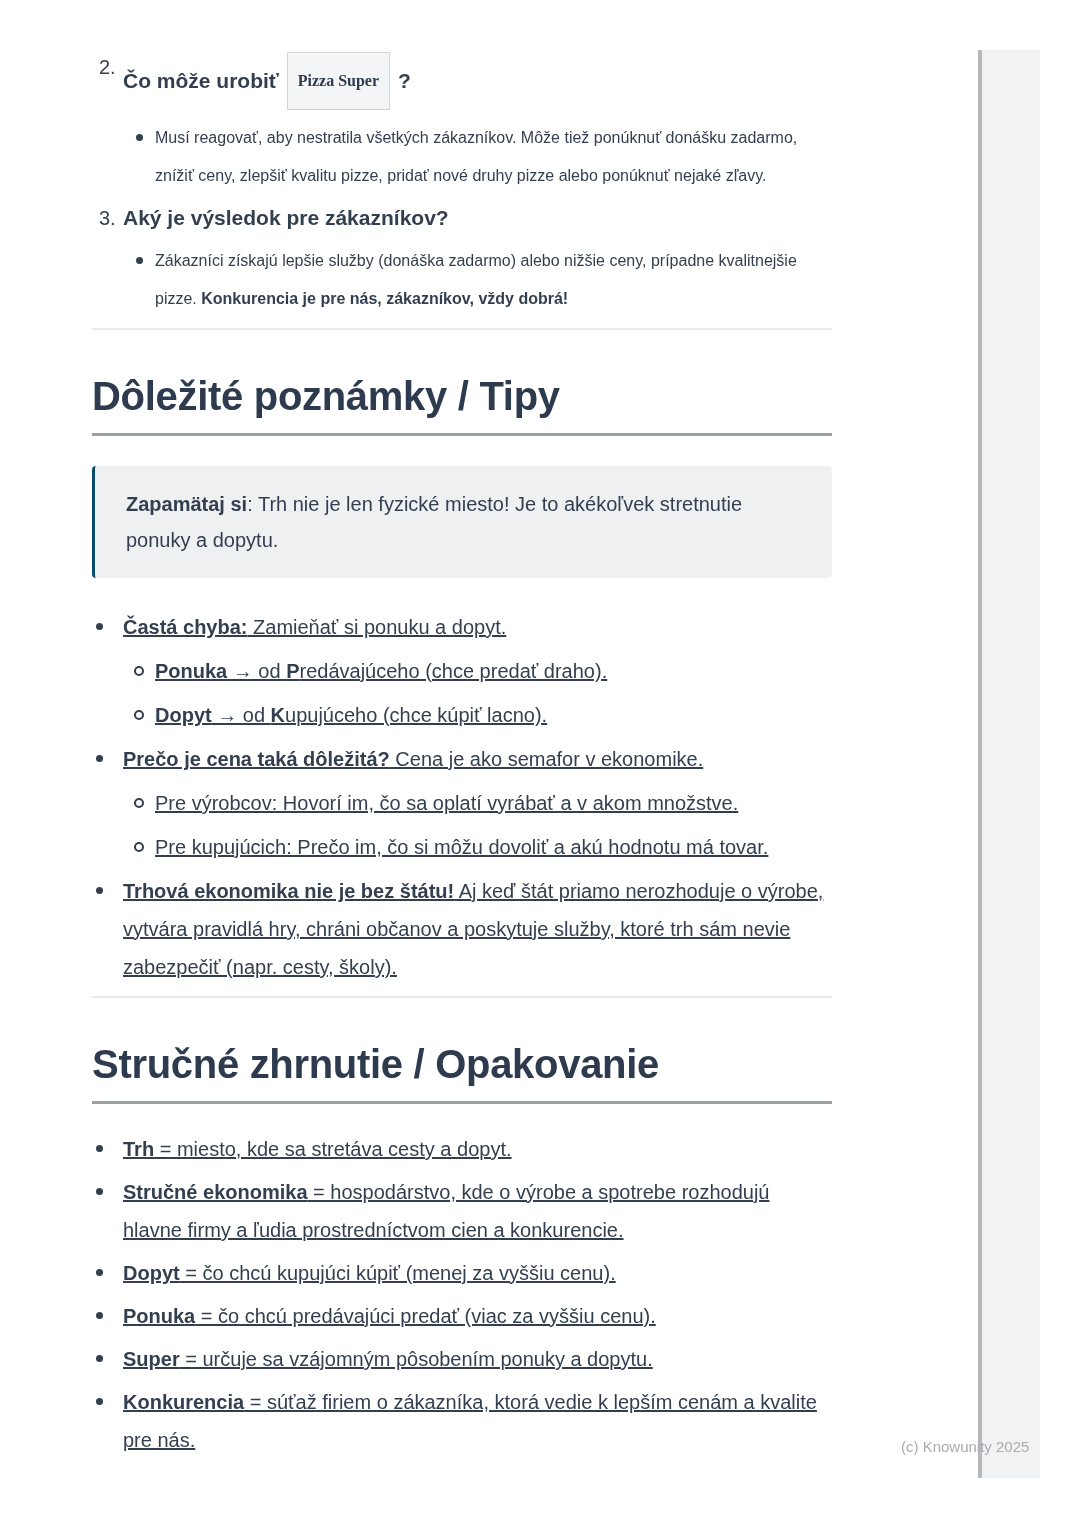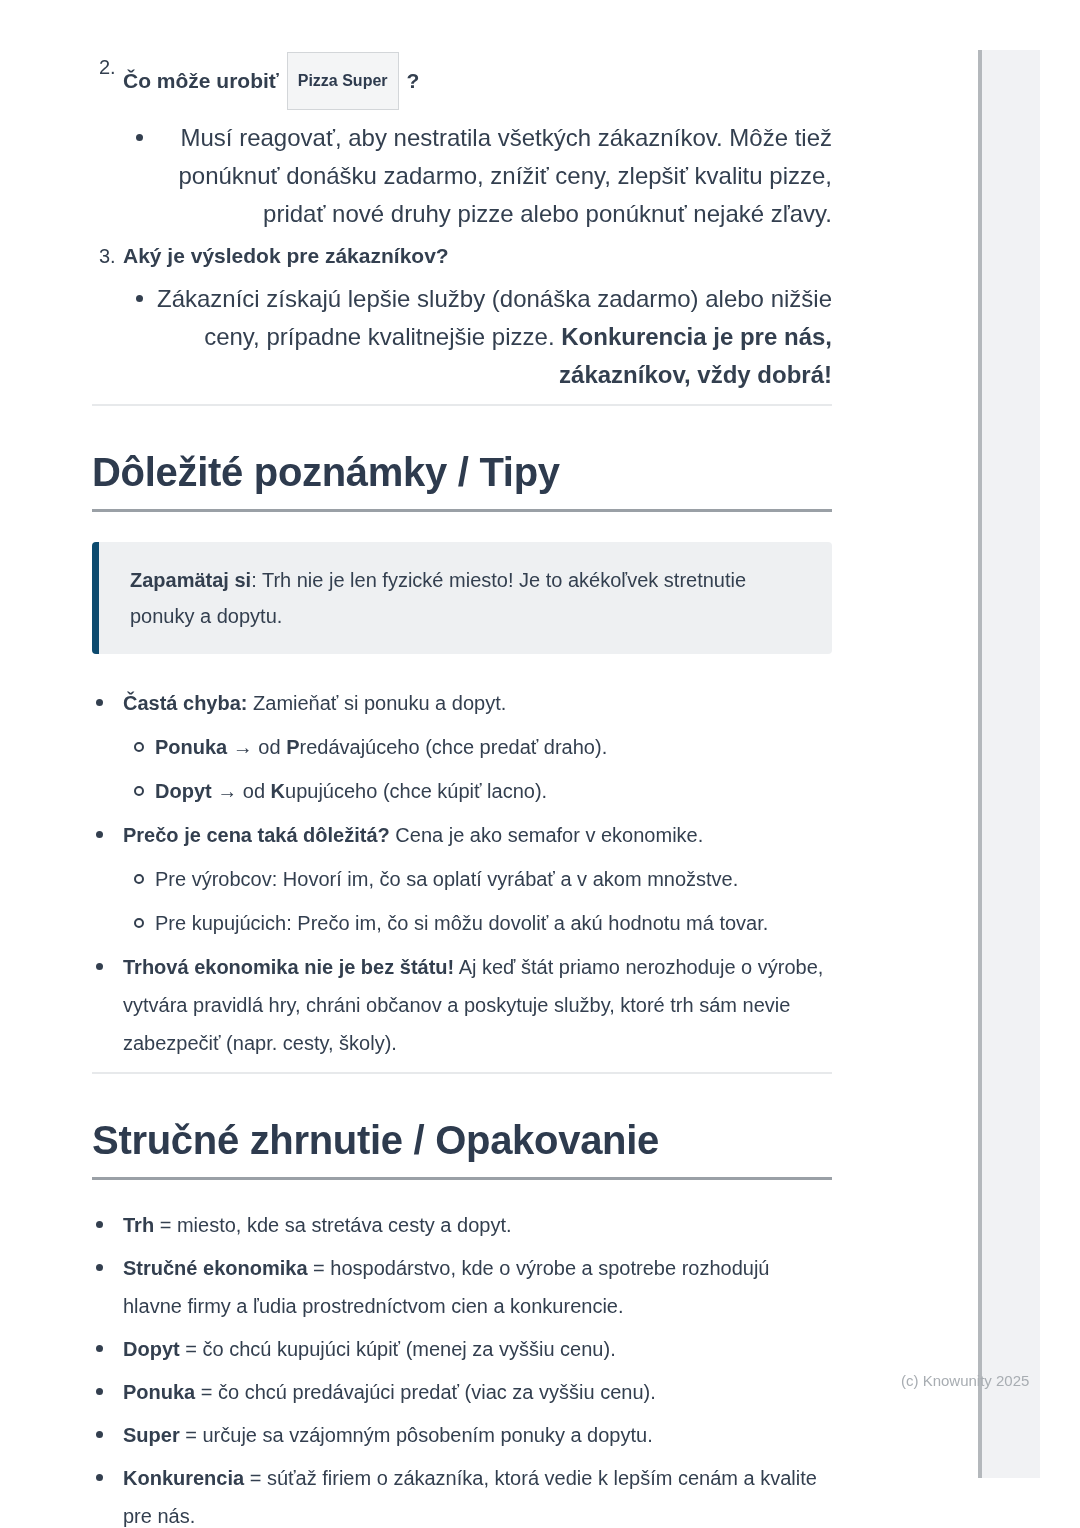--- a/index.html
+++ b/index.html
@@ -11,51 +11,51 @@
     color:#333f4f;
     overflow:hidden;
   }
   .content { position:absolute; left:92px; top:52px; width:740px; }
 
   
   .qitem { position:relative; margin-bottom:8px; }
   .qnum  { position:absolute; left:7px; top:0; font-size:20px; line-height:30px; }
   .qtitle{ display:block; margin-left:31px; font-size:21px; line-height:30px; font-weight:700; }
   .code-chip {
-    font-family:Liberation Sans, sans-serif;
+    font-family:Liberation Serif, serif;
     font-size:16px; font-weight:700; color:#2e3b4e;
     background:#f4f5f6; border:1px solid #d3d6d9; border-radius:0;
     padding:17px 10px; margin:0 2px; display:inline-block; line-height:22px;
     vertical-align:2px;
   }
   .qbullet {
     position:relative; margin:9px 0 0 43px; padding-left:20px;
-    font-size:24px; line-height:38px;text-align:right;
+    font-size:16px; line-height:38px;
   }
   .qbullet::before {
     content:""; position:absolute; left:1px; top:15px;
     width:7px; height:7px; border-radius:50%; background:currentColor;
   }
 
   .divider { border:none; border-top:2px solid #e7e9eb; margin-top:10px; width:740px; }
 
   .section-heading {
     margin-top:42px; font-size:40px; line-height:48px; font-weight:700;
     color:#2e3b4e; letter-spacing:-0.3px;
     padding-bottom:13px; border-bottom:3px solid #9aa0a6;
   }
 
   .callout {
     margin-top:30px; background:#eef0f2;
-    border-left:7px solid #0c4a6e; border-radius:4px;
+    border-left:3px solid #0c4a6e; border-radius:4px;
     padding:20px 30px 20px 31px;
     font-size:20px; line-height:36px;
   }
 
-  ul.notes, ul.summary { list-style:none; margin-top:30px; }
+  ul.notes, ul.summary { list-style:none; margin-top:30px;text-decoration:underline; }
   ul.summary { margin-top:26px; }
   .notes > li, .summary > li {
     position:relative; padding-left:31px; font-size:20px; line-height:38px;
     margin-bottom:6px;
   }
   .summary > li { margin-bottom:5px; }
   .notes > li::before, .summary > li::before {
     content:""; position:absolute; left:4px; top:15px;
     width:7px; height:7px; border-radius:50%; background:currentColor;
   }
@@ -67,21 +67,21 @@
     background:transparent;
   }
 
   .b { font-weight:700; }
 
   .right-strip {
     position:absolute; left:978px; top:50px; width:62px; height:1428px;
     background:#f1f2f4; border-left:4px solid #b4b8bc; z-index:1;
   }
   .footer-credit {
-    position:absolute; left:901px; top:1372px; z-index:2;
+    position:absolute; left:901px; top:1438px; z-index:2;
     font-size:15px; color:#a8adb2; white-space:nowrap;
   }
 </style>
 </head>
 <body>
 
 <main class="content">
 
   <section>
     <div class="qitem">

